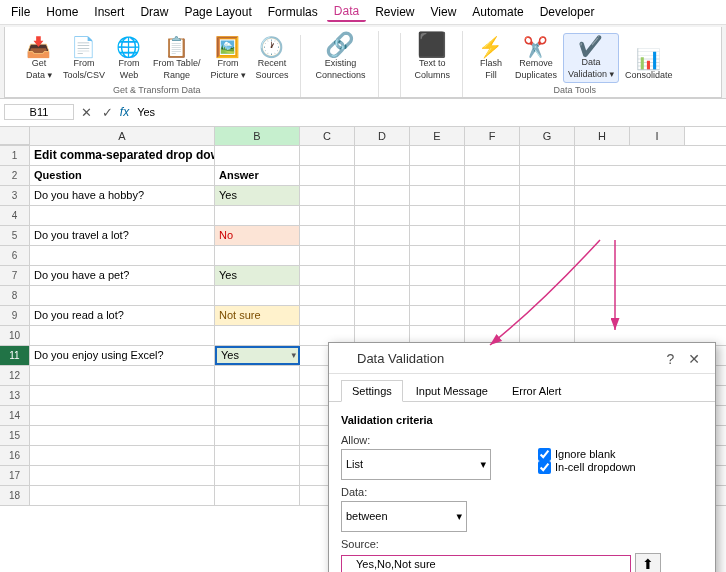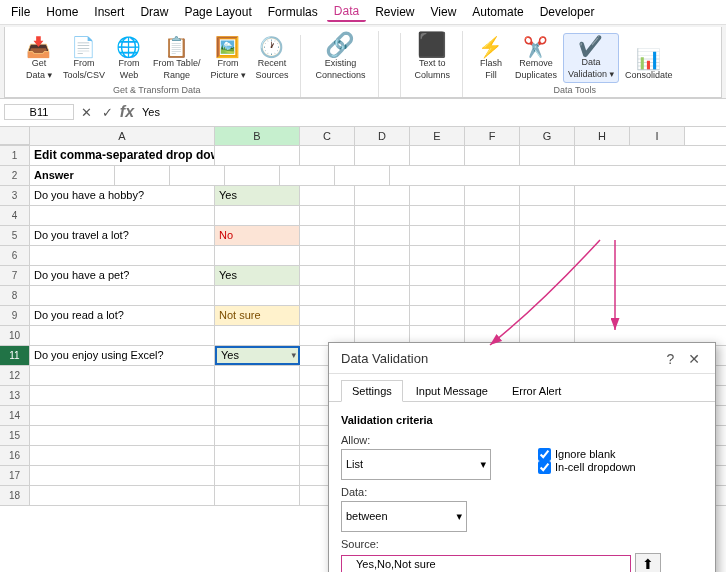--- a/index.html
+++ b/index.html
@@ -22,21 +22,21 @@
     .ribbon-btn-icon.green { color: #217346; }
     .ribbon-btn-icon.blue { color: #1565c0; }
     .ribbon-btn-icon.red { color: #c62828; }
     .ribbon-btn-label { font-size: 9px; color: #333; margin-top: 1px; text-align: center; white-space: nowrap; }
 
     
     .formula-bar { display: flex; align-items: center; border-bottom: 1px solid #d0d0d0; padding: 0 4px; gap: 4px; background: #fff; height: 28px; }
     .name-box { width: 70px; border: 1px solid #d0d0d0; padding: 1px 4px; font-size: 11px; text-align: center; }
     .formula-icons { display: flex; gap: 4px; align-items: center; color: #555; font-size: 13px; }
     .formula-icons span { cursor: pointer; padding: 1px 3px; }
-    .fx-label { color: #737373; font-style: italic; font-size: 16px; font-weight: bold; }
+    .fx-label { color: #0369a1; font-style: italic; font-size: 12px; }
     .formula-input { flex: 1; border: none; outline: none; font-size: 11px; padding: 1px 4px; }
 
     
     .spreadsheet { display: flex; flex-direction: column; background: #fff; flex: 1; }
     .col-headers { display: flex; border-bottom: 1px solid #d0d0d0; }
     .corner-cell { width: 30px; min-width: 30px; background: #f3f3f3; border-right: 1px solid #d0d0d0; border-bottom: 1px solid #d0d0d0; }
     .col-header { display: flex; align-items: center; justify-content: center; background: #f3f3f3; border-right: 1px solid #d0d0d0; font-size: 11px; color: #333; height: 18px; }
     .col-a { width: 185px; }
     .col-b { width: 85px; }
     .col-c { width: 55px; }
@@ -68,21 +68,21 @@
     .cell-green { background: #e2efda; }
     .cell-red { background: #fce4d6; color: #c00; }
     .cell-yellow { background: #fff2cc; color: #7d4e00; }
     .cell-b11 { position: relative; }
     .dropdown-arrow { position: absolute; right: 2px; top: 50%; transform: translateY(-50%); font-size: 9px; color: #555; }
 
     
     .dialog-overlay { position: absolute; top: 0; left: 0; width: 726px; height: 572px; pointer-events: none; }
     .dialog { position: absolute; top: 215px; left: 328px; width: 388px; background: #fff; border: 1px solid #999; box-shadow: 3px 3px 10px rgba(0,0,0,0.3); pointer-events: all; }
     .dialog-titlebar { background: #fff; padding: 8px 12px 6px 12px; display: flex; align-items: center; justify-content: space-between; border-bottom: 1px solid #e0e0e0; }
-    .dialog-title { font-size: 13px; font-weight: normal; color: #333; }
+    .dialog-title { font-size: 13px; font-weight: normal; color: #333; margin-left: 16px; }
     .dialog-controls { display: flex; gap: 8px; align-items: center; }
     .dialog-control { cursor: pointer; font-size: 14px; color: #555; padding: 0 3px; }
     .dialog-tabs { display: flex; gap: 0; padding: 6px 12px 0 12px; border-bottom: 1px solid #d0d0d0; }
     .dialog-tab { padding: 4px 10px; font-size: 11px; cursor: pointer; border: 1px solid transparent; border-bottom: none; margin-right: 2px; }
     .dialog-tab.active { background: #fff; border-color: #d0d0d0; border-bottom: 1px solid #fff; margin-bottom: -1px; }
     .dialog-body { padding: 12px; }
     .dialog-section-title { font-size: 11px; font-weight: bold; margin-bottom: 8px; }
     .dialog-label { font-size: 11px; color: #333; margin-bottom: 3px; }
     .dialog-select { border: 1px solid #aaa; padding: 8px 4px; font-size: 11px; display: flex; align-items: center; justify-content: space-between; cursor: pointer; background: #fff; }
     .dialog-select-allow { width: 150px; }
@@ -262,20 +262,21 @@
             <div class="grid-cell cell-a cell-title">Edit comma-separated drop down list</div>
             <div class="grid-cell cell-b"></div>
             <div class="grid-cell cell-c"></div>
             <div class="grid-cell cell-d"></div>
             <div class="grid-cell cell-e"></div>
             <div class="grid-cell cell-f"></div>
             <div class="grid-cell cell-g"></div>
           </div>
 
           <div class="grid-row">
+            <div class="grid-cell cell-a cell-header">Question</div>
             <div class="grid-cell cell-b cell-header">Answer</div>
             <div class="grid-cell cell-c"></div>
             <div class="grid-cell cell-d"></div>
             <div class="grid-cell cell-e"></div>
             <div class="grid-cell cell-f"></div>
             <div class="grid-cell cell-g"></div>
           </div>
 
           <div class="grid-row">
             <div class="grid-cell cell-a">Do you have a hobby?</div>

